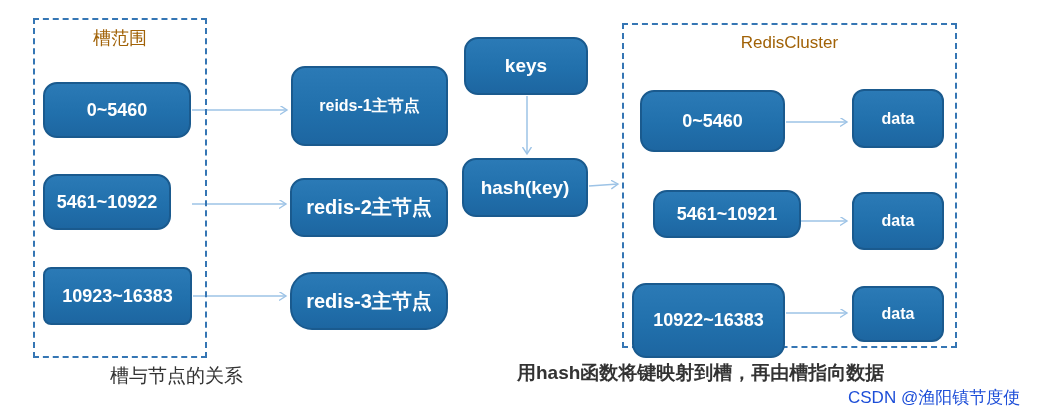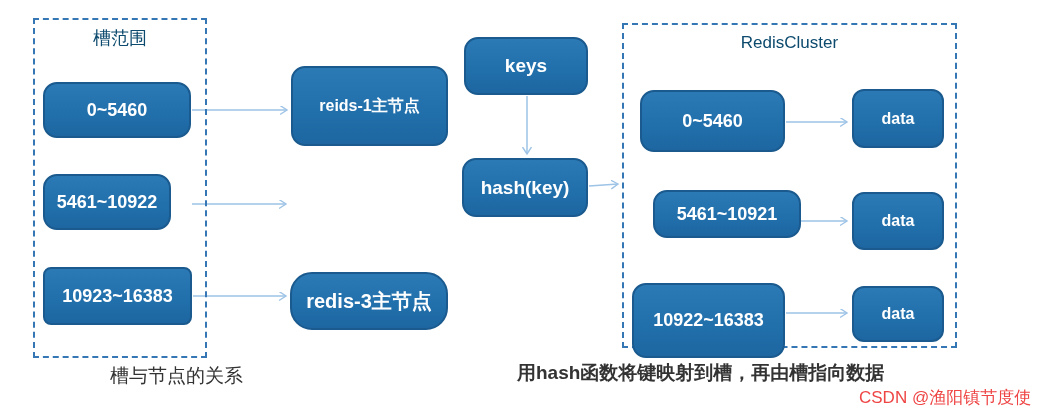--- a/index.html
+++ b/index.html
@@ -25,34 +25,33 @@
     text-align:center;
   }
   .dashedpanel{
     position:absolute;
     border:2px dashed #3576b4;
     box-sizing:border-box;
     background:transparent;
   }
   .paneltitle{
     position:absolute;
-    color:#0c4a6e;
+    color:#a16207;
     text-align:center;
     white-space:nowrap;
   }
   .caption{
     position:absolute;
     color:#333333;
     white-space:nowrap;
   }
   .watermark{
     position:absolute;
-    color:#ef4444;
+    color:#1d4ed8;
     white-space:nowrap;
-    margin-left:11px;
   }
   .arrowlayer{position:absolute;left:0;top:0;pointer-events:none;}
   .arrow{stroke:#9dc3e6;stroke-width:1.5;fill:none;}
 </style>
 </head>
 <body>
 
 <div id="canvas">
 
   <svg class="arrowlayer" width="1041" height="411" viewBox="0 0 1041 411">
@@ -74,20 +73,21 @@
   <div class="dashedpanel" style="left:33px;top:18px;width:174px;height:340px;"></div>
   <div class="paneltitle" style="left:33px;top:26px;width:174px;font-size:18px;">槽范围</div>
 
   <div class="bluebox" style="left:43px;top:82px;width:148px;height:56px;font-size:18px;">0~5460</div>
   <div class="bluebox" style="left:43px;top:174px;width:128px;height:56px;font-size:18px;">5461~10922</div>
   <div class="bluebox" style="left:43px;top:267px;width:149px;height:58px;font-size:18px;border-radius:8px;">10923~16383</div>
 
   <div class="caption" style="left:110px;top:363px;width:240px;font-size:19px;">槽与节点的关系</div>
 
   <div class="bluebox" style="left:291px;top:66px;width:157px;height:80px;font-size:16px;">reids-1主节点</div>
+  <div class="bluebox" style="left:290px;top:178px;width:158px;height:59px;font-size:20px;">redis-2主节点</div>
   <div class="bluebox" style="left:290px;top:272px;width:158px;height:58px;font-size:20px;border-radius:22px;">redis-3主节点</div>
 
   <div class="bluebox" style="left:462px;top:158px;width:126px;height:59px;font-size:19px;">hash(key)</div>
   <div class="bluebox" style="left:464px;top:37px;width:124px;height:58px;font-size:19px;">keys</div>
 
   <div class="dashedpanel" style="left:622px;top:23px;width:335px;height:325px;"></div>
   <div class="paneltitle" style="left:622px;top:33px;width:335px;font-size:17px;text-align:center;">RedisCluster</div>
 
   <div class="bluebox" style="left:640px;top:90px;width:145px;height:62px;font-size:18px;">0~5460</div>
   <div class="bluebox" style="left:653px;top:190px;width:148px;height:48px;font-size:18px;">5461~10921</div>

